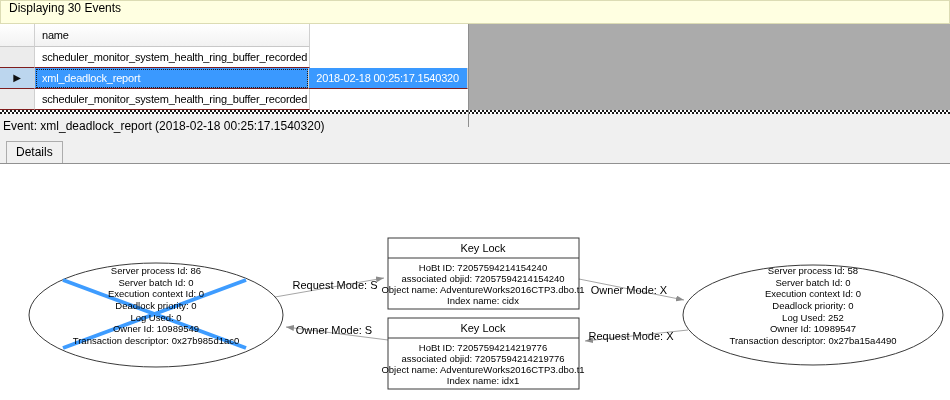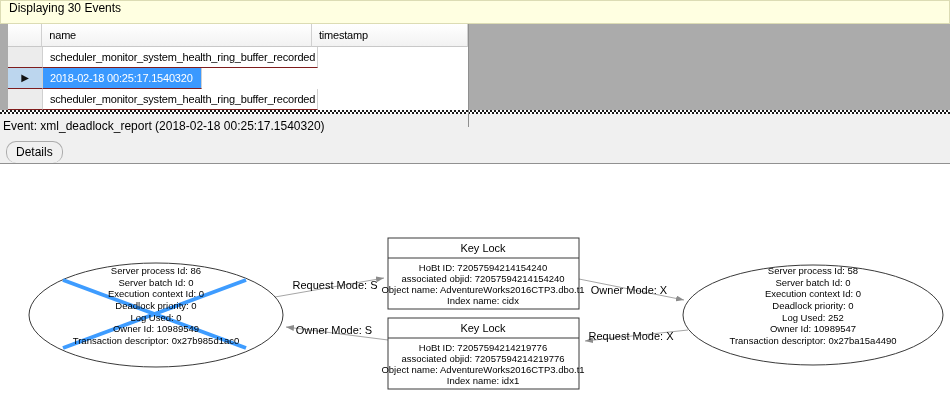--- a/index.html
+++ b/index.html
@@ -6,21 +6,21 @@
   html, body { width: 950px; height: 400px; overflow: hidden; background: #fff;
     font-family: "Liberation Sans", sans-serif; }
 
   
   .info-bar { height: 24px; background: #FFFFE1; border: 1px solid #DCDCB4;
     display: flex; align-items: flex-start; padding-left: 8px; font-size: 12px; color: #000; }
 
   
   .grid-region { height: 86px; background: #ABABAB; position: relative; }
   .grid { position: absolute; left: 0; top: 0; width: 469px; height: 103px;
-    font-size: 11px; letter-spacing: -0.2px; color: #000; border-right: 1px solid #8F8F8F; padding-left: 8px; }
+    font-size: 11px; letter-spacing: -0.2px; color: #000; border-right: 1px solid #8F8F8F; }
   .grid-row { display: flex; height: 21px; background: #fff; }
   .grid-row.header { height: 23px; }
   .cell { border-right: 1px solid #D0D0D0; border-bottom: 1px solid #7f1d1d;
     display: flex; align-items: center; padding: 0 2px 0 7px; white-space: nowrap; overflow: hidden; }
   .stub { width: 35px; background: #ECECEC; padding: 0; justify-content: center; }
   .col-name { width: 275px; }
   .col-ts { width: 159px; }
   .grid-row.header .cell { background: linear-gradient(#FFFFFF, #F2F2F2); border-bottom: 1px solid #C8C8C8; }
   .grid-row.selected .col-name, .grid-row.selected .col-ts { background: #3A99FF; color: #fff; }
   .grid-row.selected .stub { background: #BCD6EE; }
@@ -33,21 +33,21 @@
       linear-gradient(45deg, #1a1a1a 25%, transparent 25%, transparent 75%, #1a1a1a 75%),
       linear-gradient(45deg, #1a1a1a 25%, transparent 25%, transparent 75%, #1a1a1a 75%);
     background-size: 4px 4px; background-position: 0 0, 2px 2px; }
 
   
   .event-strip { height: 23px; background: #F0F0F0; display: flex; align-items: center;
     padding-left: 3px; font-size: 12px; color: #000; }
 
   
   .tabstrip { height: 26px; background: #F0F0F0; display: flex; align-items: flex-end; padding-left: 6px; }
-  .tab { font-size: 12px; color: #000; cursor: default; position: relative; border-radius: 10px; }
+  .tab { font-size: 12px; color: #000; cursor: default; position: relative; }
   .tab.inactive { background: #F0F0F0; border: 1px solid #ACACAC; border-bottom: none;
     padding: 3px 9px 4px; margin-right: 1px; }
   .tab.active { background: #fff; border: 1px solid #919191; border-bottom: 1px solid #fff;
     padding: 5px 11px 5px; margin-bottom: -1px; z-index: 2; }
 
   
   .pane { height: 237px; background: #fff; border-top: 1px solid #919191; position: relative; }
   svg text { font-family: "Liberation Sans", sans-serif; fill: #000; }
   .node-line { font-size: 9.5px; text-anchor: middle; }
   .box-line { font-size: 9.5px; text-anchor: middle; }
@@ -61,30 +61,30 @@
 
 <div class="info-bar">
   <span>Displaying 30 Events</span>
 </div>
 
 <div class="grid-region">
   <div class="grid">
     <div class="grid-row header">
       <div class="cell stub"></div>
       <div class="cell col-name">name</div>
-      <div class="cell col-ts">timestamp</div>
     </div>
     <div class="grid-row">
       <div class="cell stub"></div>
       <div class="cell col-name">scheduler_monitor_system_health_ring_buffer_recorded</div>
     </div>
     <div class="grid-row selected">
       <div class="cell stub">
         <span class="row-indicator">▶</span>
       </div>
+      <div class="cell col-name">xml_deadlock_report</div>
       <div class="cell col-ts">2018-02-18 00:25:17.1540320</div>
     </div>
     <div class="grid-row">
       <div class="cell stub"></div>
       <div class="cell col-name">scheduler_monitor_system_health_ring_buffer_recorded</div>
     </div>
   </div>
 </div>
 
 <div class="splitter"></div>

